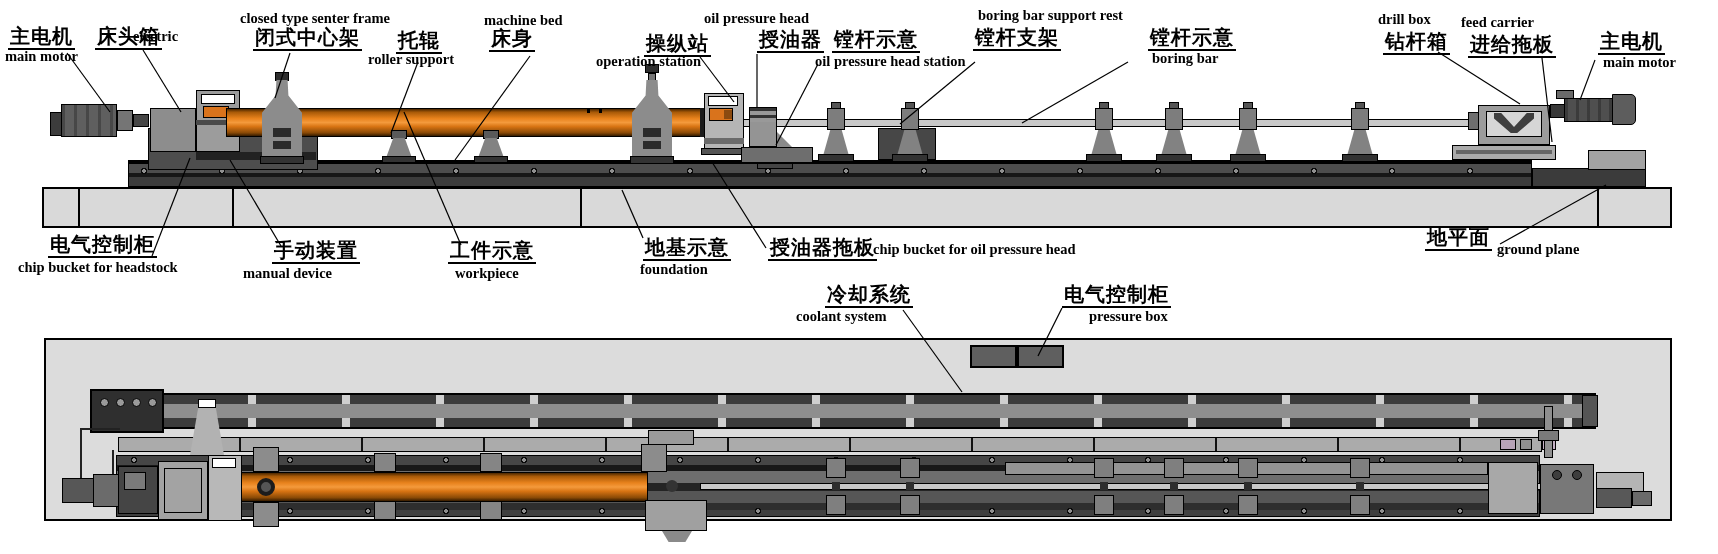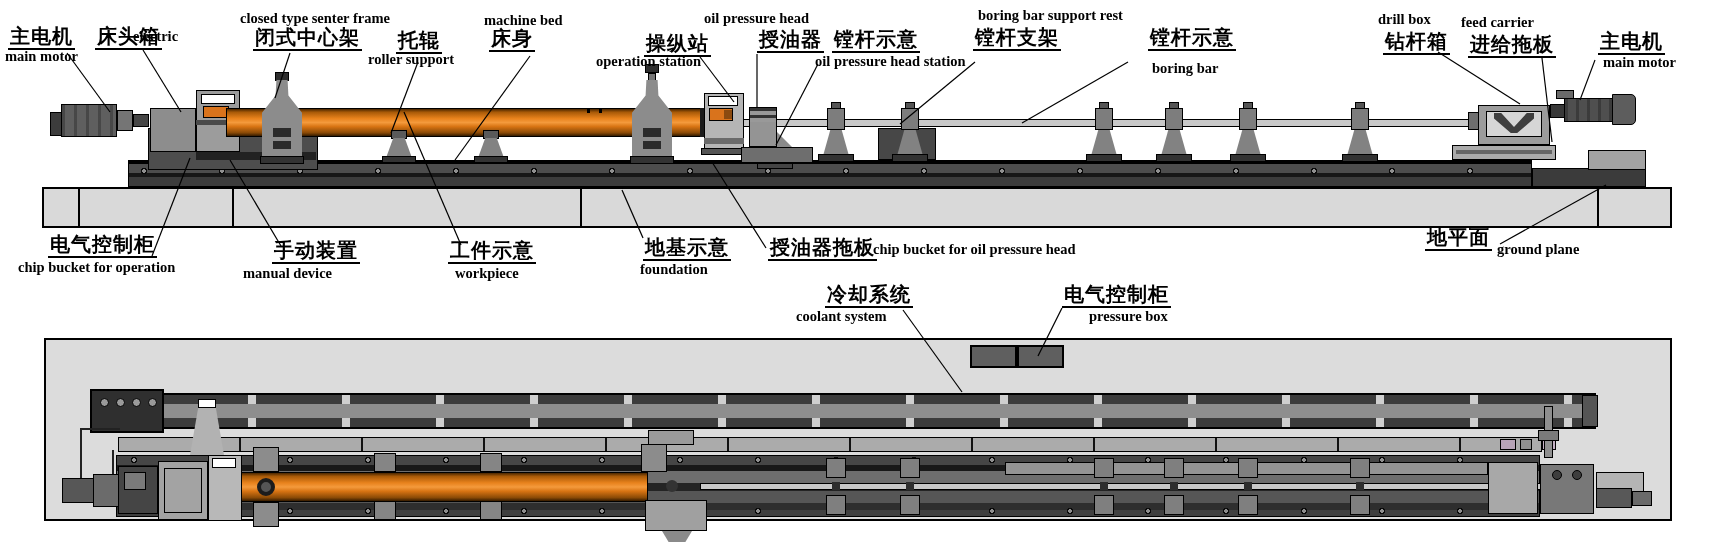--- a/index.html
+++ b/index.html
@@ -252,30 +252,30 @@
   <span class="lz" style="left:489px;top:27px">床身</span>
   <span class="lz" style="left:644px;top:32px">操纵站</span>
   <span class="le" style="left:596px;top:54px">operation station</span>
   <span class="le" style="left:704px;top:11px">oil pressure head</span>
   <span class="lz" style="left:757px;top:28px">授油器</span>
   <span class="lz" style="left:832px;top:28px">镗杆示意</span>
   <span class="le" style="left:815px;top:54px">oil pressure head station</span>
   <span class="le" style="left:978px;top:8px">boring bar support rest</span>
   <span class="lz" style="left:973px;top:26px">镗杆支架</span>
   <span class="lz" style="left:1148px;top:26px">镗杆示意</span>
-  <span class="le" style="left:1152px;top:61px">boring bar</span>
+  <span class="le" style="left:1152px;top:51px">boring bar</span>
   <span class="le" style="left:1378px;top:12px">drill box</span>
   <span class="lz" style="left:1383px;top:30px">钻杆箱</span>
   <span class="le" style="left:1461px;top:15px">feed carrier</span>
   <span class="lz" style="left:1468px;top:33px">进给拖板</span>
   <span class="lz" style="left:1598px;top:30px">主电机</span>
   <span class="le" style="left:1603px;top:55px">main motor</span>
 
   <span class="lz" style="left:48px;top:233px">电气控制柜</span>
-  <span class="le" style="left:18px;top:260px">chip bucket for operation</span>
+  <span class="le" style="left:18px;top:260px">chip bucket for headstock</span>
   <span class="lz" style="left:272px;top:239px">手动装置</span>
   <span class="le" style="left:243px;top:266px">manual device</span>
   <span class="lz" style="left:448px;top:239px">工件示意</span>
   <span class="le" style="left:455px;top:266px">workpiece</span>
   <span class="lz" style="left:643px;top:236px">地基示意</span>
   <span class="le" style="left:640px;top:262px">foundation</span>
   <span class="lz" style="left:768px;top:236px">授油器拖板</span>
   <span class="le" style="left:873px;top:242px">chip bucket for oil pressure head</span>
   <span class="lz" style="left:1425px;top:226px">地平面</span>
   <span class="le" style="left:1497px;top:242px">ground plane</span>

